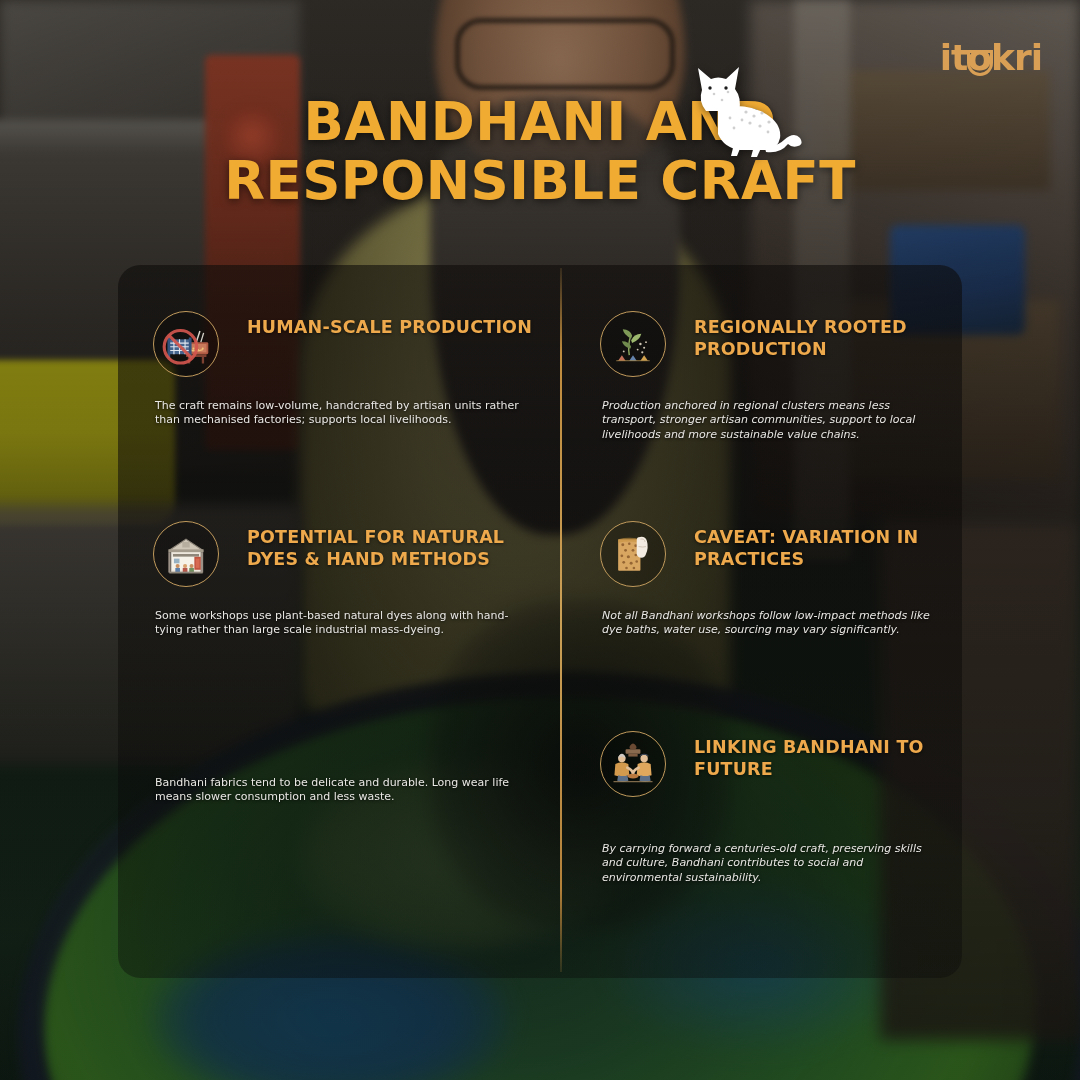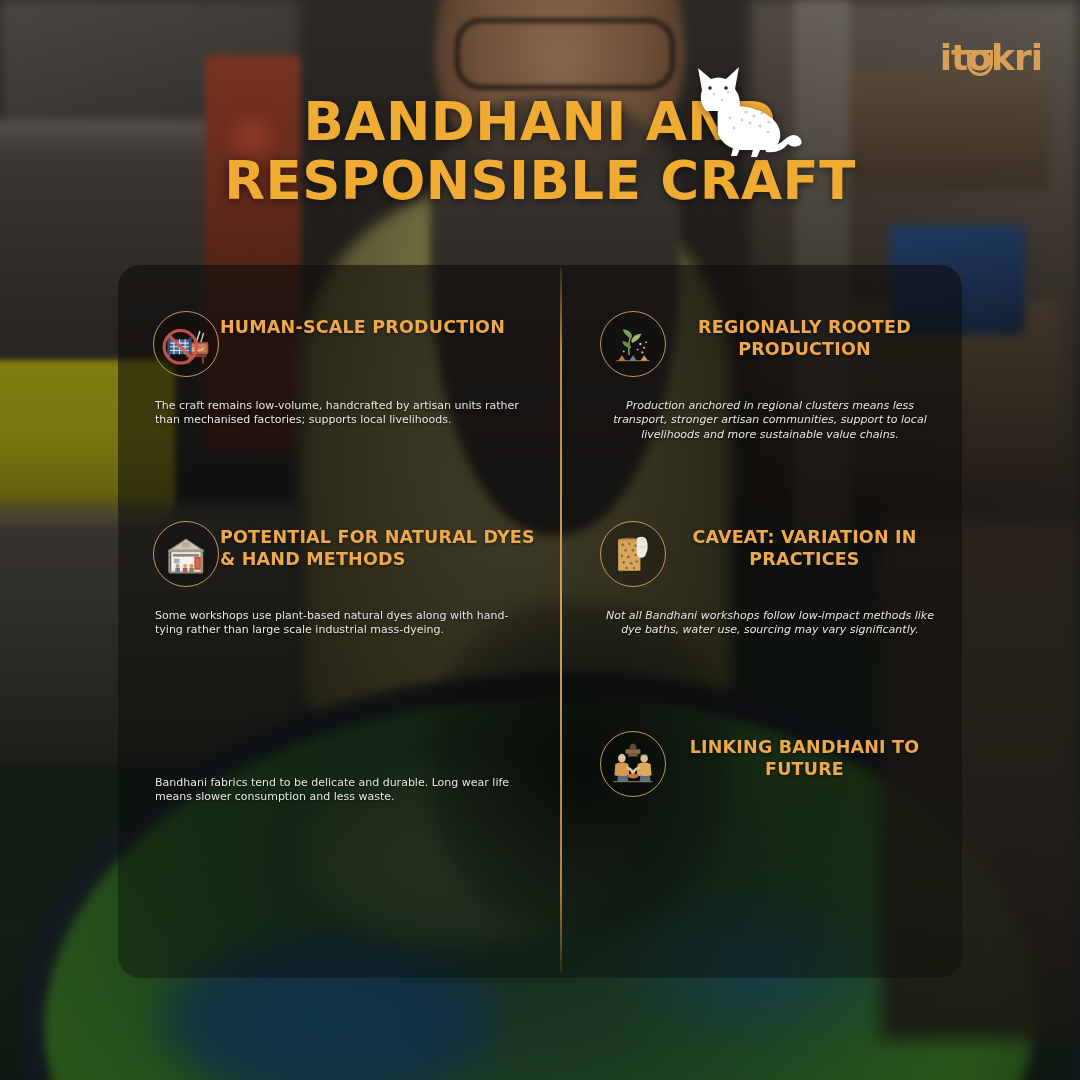--- a/index.html
+++ b/index.html
@@ -243,23 +243,23 @@
     position: absolute;
     left: 118px; top: 265px;
     width: 844px; height: 713px;
     z-index: 5;
     display: grid;
     grid-template-columns: 442px 402px;
     grid-template-rows: 210px 210px 293px;
   }
   .cell { position: relative; }
   .cell.left  { padding: 46px 22px 0 35px; }
-  .cell.right { padding: 46px 20px 0 40px; text-align: center; }
-
-  .head-row { display: flex; align-items: flex-start; gap: 1px; }
+  .cell.right { padding: 46px 20px 0 40px; }
+
+  .head-row { display: flex; align-items: flex-start; gap: 28px; }
 
   .icon-circle {
     flex: 0 0 auto;
     width: 64px; height: 64px;
     border-radius: 50%;
     border: 1.5px solid #c09a5c;
     background: rgba(0,0,0,.22);
     display: flex; align-items: center; justify-content: center;
     overflow: hidden;
   }
@@ -515,16 +515,17 @@
             <path d="M35 20 q5 -4 10 0 q-1 -3 -5 -3 q-4 0 -5 3 Z" fill="#3f4a5c"></path>
             <path d="M33 28 q7 -4 14 0 l1 12 q-8 3 -16 0 Z" fill="#e0a85c"></path>
             <path d="M36 40 q6 2 10 0 l1 6 q-6 2 -12 0 Z" fill="#5c6f86"></path>
             <path d="M34 32 q-5 2 -6 6" stroke="#e2c09a" stroke-width="3" fill="none" stroke-linecap="round"></path>
             <ellipse cx="28" cy="41" rx="6" ry="2.6" fill="#b9793f"></ellipse>
             <path d="M7 47 h42" stroke="#a78b63" stroke-width="1.2" opacity=".75"></path>
           </svg>
         </div>
         <div class="card-title">LINKING BANDHANI TO FUTURE</div>
       </div>
+      <div class="card-body">By carrying forward a centuries-old craft, preserving skills and culture, Bandhani contributes to social and environmental sustainability.</div>
     </div>
 
   </div>
 </div>
 
 </body></html>

